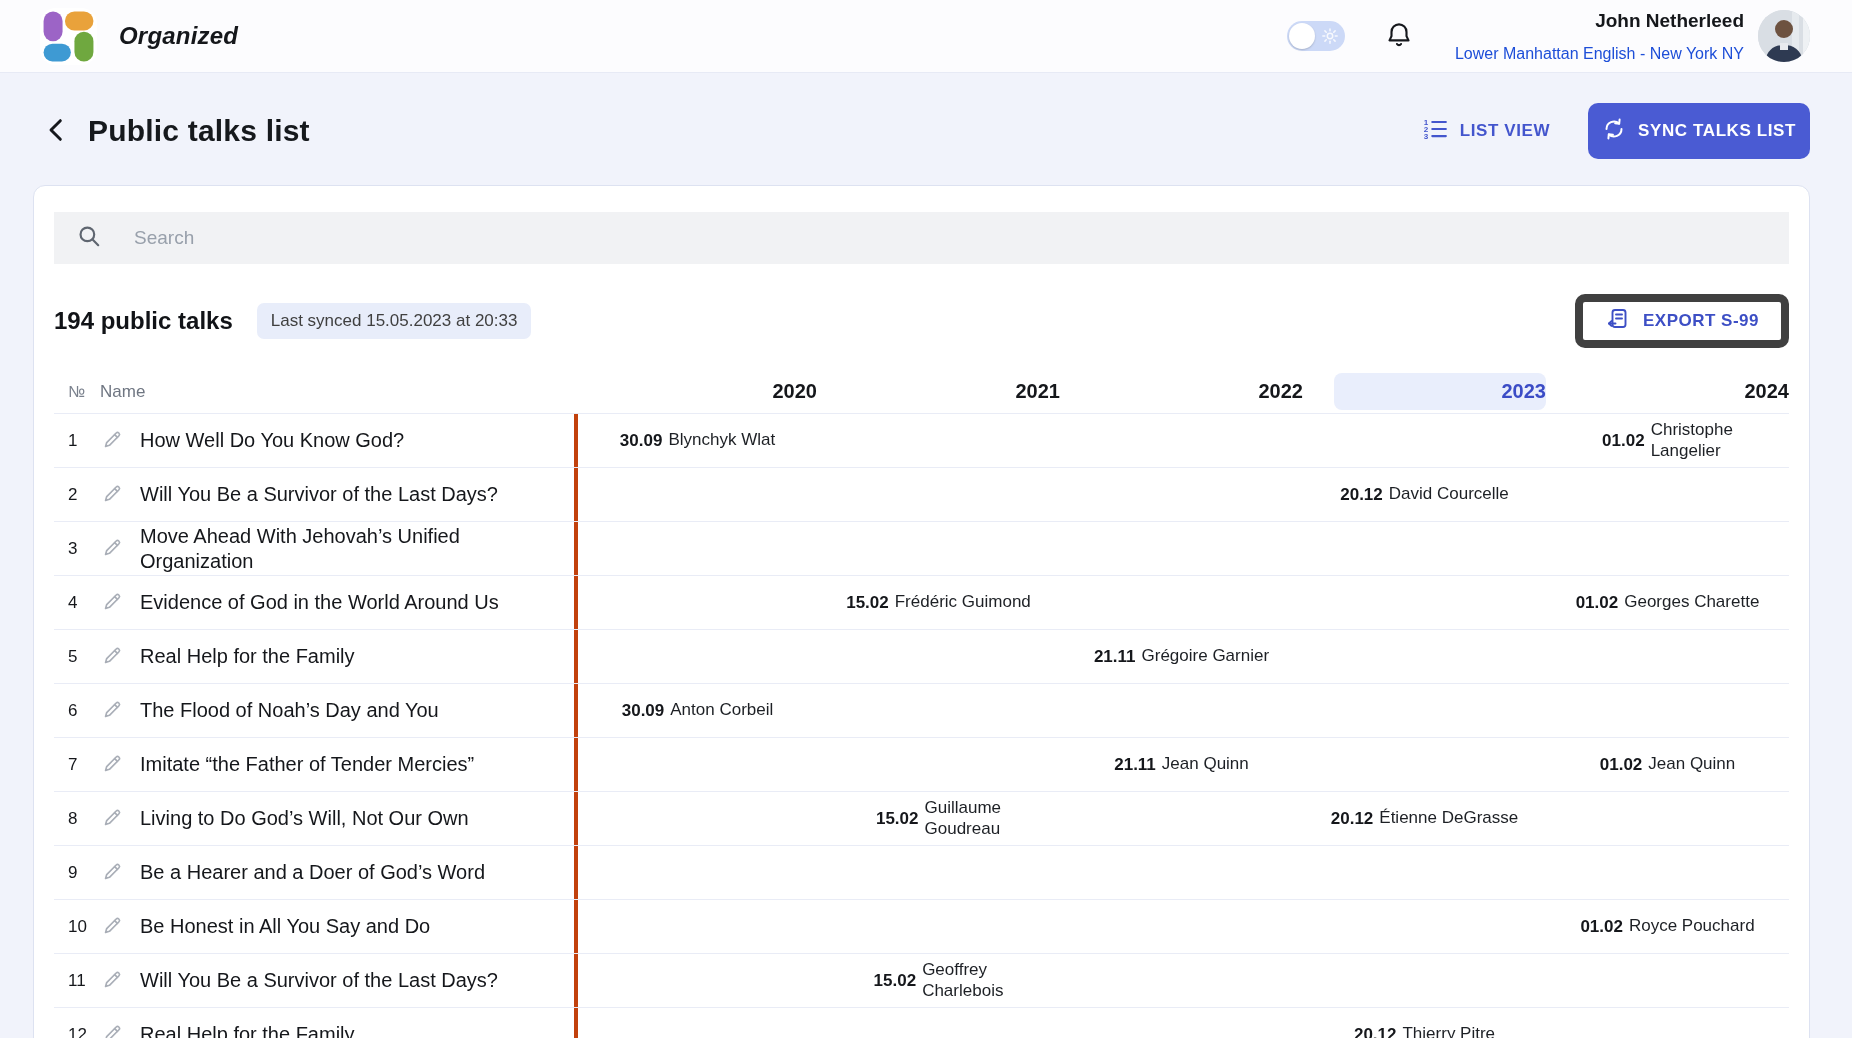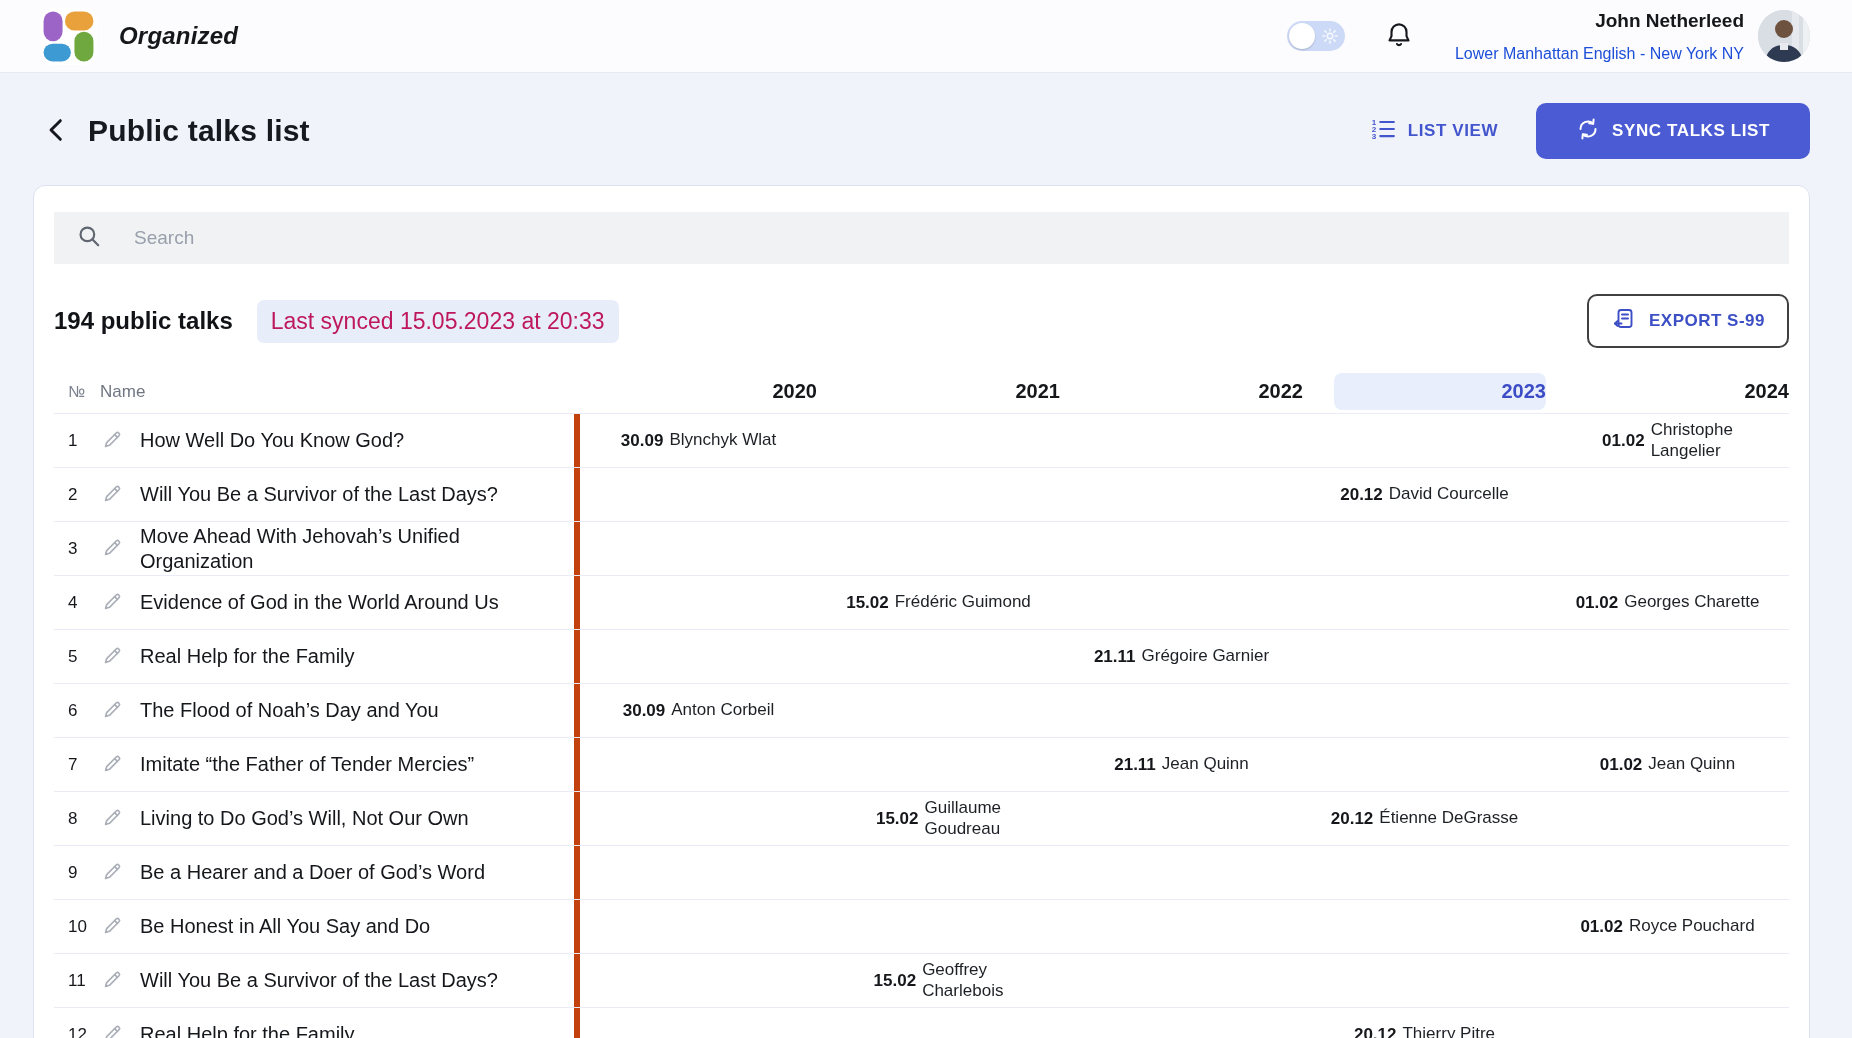--- a/index.html
+++ b/index.html
@@ -39,65 +39,65 @@
   .back{ background:none; border:none; cursor:pointer; width:34px; height:34px; padding:0; margin-right:14px; }
   .page-head h1{ font-size:30px; font-weight:700; color:#16191d; letter-spacing:.2px; }
   .head-actions{ margin-left:auto; display:flex; align-items:center; gap:38px; }
   .list-view{
     background:none; border:none; cursor:pointer; display:flex; align-items:center; gap:12px;
     color:#4355cd; font-family:inherit; font-size:17px; font-weight:700; letter-spacing:.6px;
   }
   .sync{
     display:flex; align-items:center; gap:12px; cursor:pointer;
     background:#4a5bd3; color:#fff; border:none; border-radius:10px;
-    padding:0 40px; height:56px; font-family:inherit; font-size:17px; font-weight:700; letter-spacing:.6px;
+    padding:0 14px; height:56px; font-family:inherit; font-size:17px; font-weight:700; letter-spacing:.6px;
   }
   
   .card{
     margin:26px 42px 0 33px; background:#fff; border:1px solid #dde2f1;
     border-radius:12px; padding:26px 20px 0 20px; height:900px;
   }
   .search{
     height:52px; background:#f1f2f4; border-radius:0;
     display:flex; align-items:center; gap:32px; padding:0 22px; cursor:text;
   }
   .search svg{ flex:none; }
   .search input{
     flex:1; border:none; background:transparent; outline:none;
     font-family:inherit; font-size:19px; color:#15171b;
   }
   .search input::placeholder{ color:#98a0ab; }
   .stats{ display:flex; align-items:center; margin-top:30px; height:54px; }
   .count{ font-size:24px; font-weight:700; color:#111317; }
   .badge{
-    margin-left:24px; background:#e8edfa; color:#be185d; font-size:23px;
+    margin-left:24px; background:#e8edfa; color:#404040; font-size:17px;
     padding:8px 14px; border-radius:7px;
   }
   .export{
     margin-left:auto; display:flex; align-items:center; gap:14px; cursor:pointer;
-    background:#fff; border:2px solid #404040; border-radius:10px; color:#3d4fc5;
+    background:#fff; border:8px solid #404040; border-radius:10px; color:#3d4fc5;
     height:54px; padding:0 22px; font-family:inherit; font-size:17px; font-weight:700; letter-spacing:.5px;
   }
   
   .grid{ display:grid; grid-template-columns:46px 40px 1fr repeat(5,243px); align-items:center; }
   .thead{ margin-top:22px; height:44px; border-bottom:1px solid #e9ecf6; }
   .th-num{ font-size:16px; color:#7a818d; padding-left:14px; }
   .th-name{ grid-column:2 / 4; font-size:17px; color:#6f7682; }
   .yearhead{ text-align:right; font-size:20px; font-weight:700; color:#15171b; cursor:pointer; }
   .yearhead .pill{ display:inline-block; width:212px; padding:7px 0; border-radius:8px; }
   .yearhead.active .pill{ background:#e9eefc; color:#3b4cc6; }
   .trow{ min-height:54px; border-bottom:1px solid #e9ecf6; }
   .td-num{ font-size:17px; color:#15171b; padding-left:14px; }
   .pencil-btn{ background:none; border:none; cursor:pointer; width:24px; height:24px; padding:0; }
   .td-name{ font-size:20px; font-weight:500; color:#15171b; line-height:1.25; padding-right:16px; }
   .ycell{
     align-self:stretch; display:flex; align-items:center; justify-content:center; gap:6px;
     font-size:17px; color:#1d2025;
   }
-  .ycell.first{ border-left:6px solid #c2410c;justify-content:center; }
+  .ycell.first{ border-left:4px solid #c2410c;justify-content:center; }
   .ycell b{ font-weight:700; color:#15171b; }
   .speaker{ line-height:1.2; }
   .speaker.wrap{ white-space:normal; width:min-content; }
 </style>
 </head>
 <body>
 
 <header class="topbar">
   <div class="brand">
     <span class="logo">

